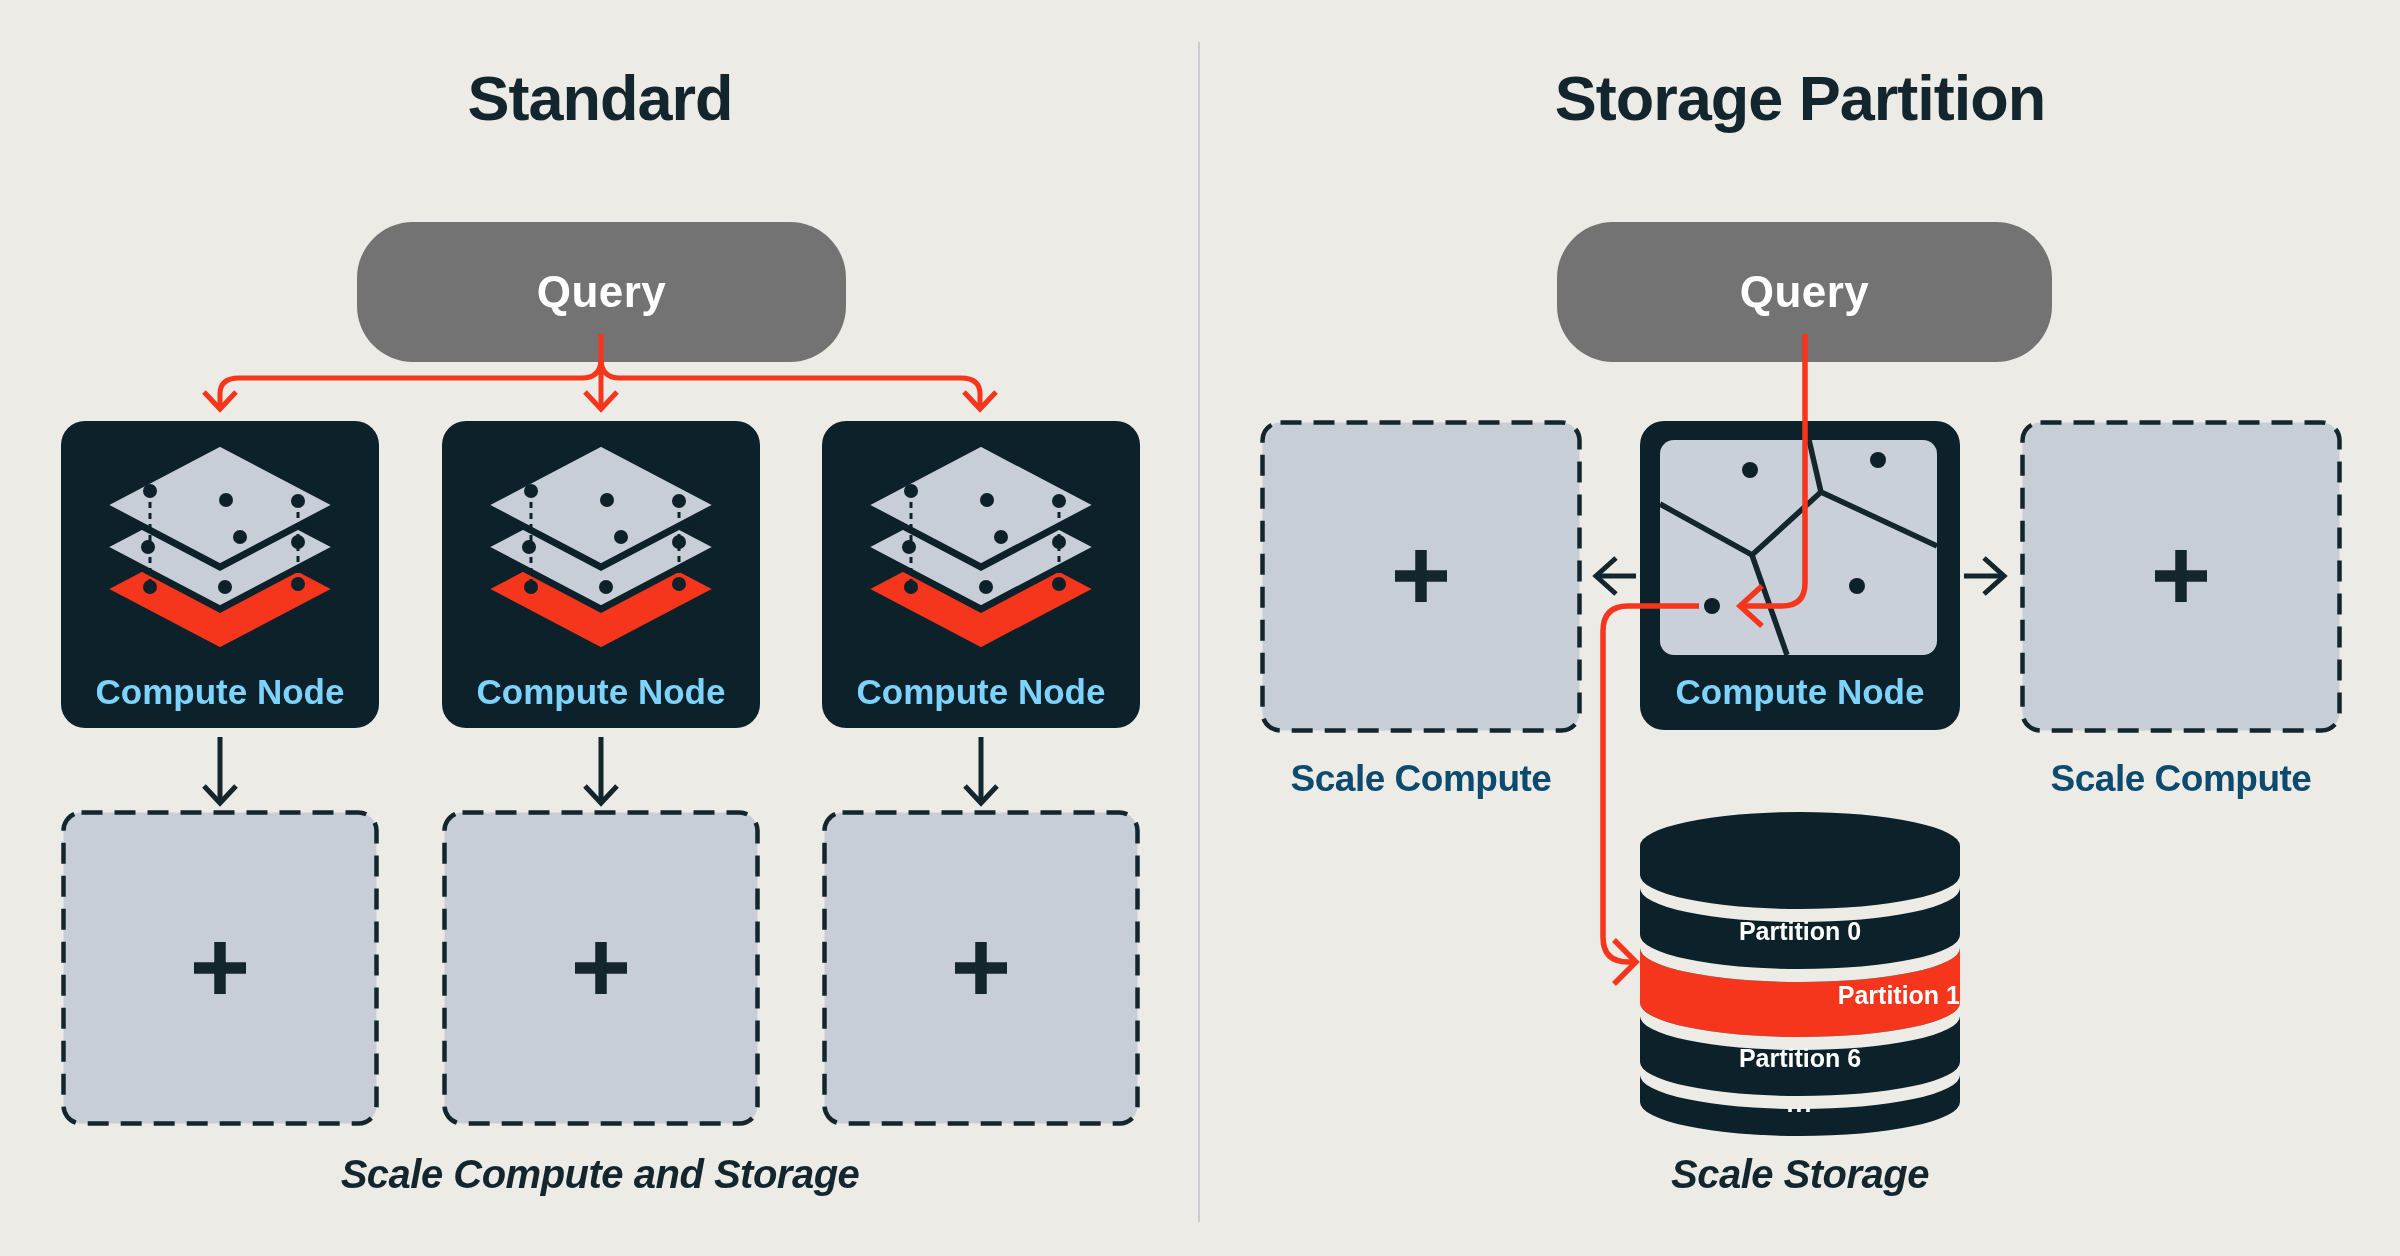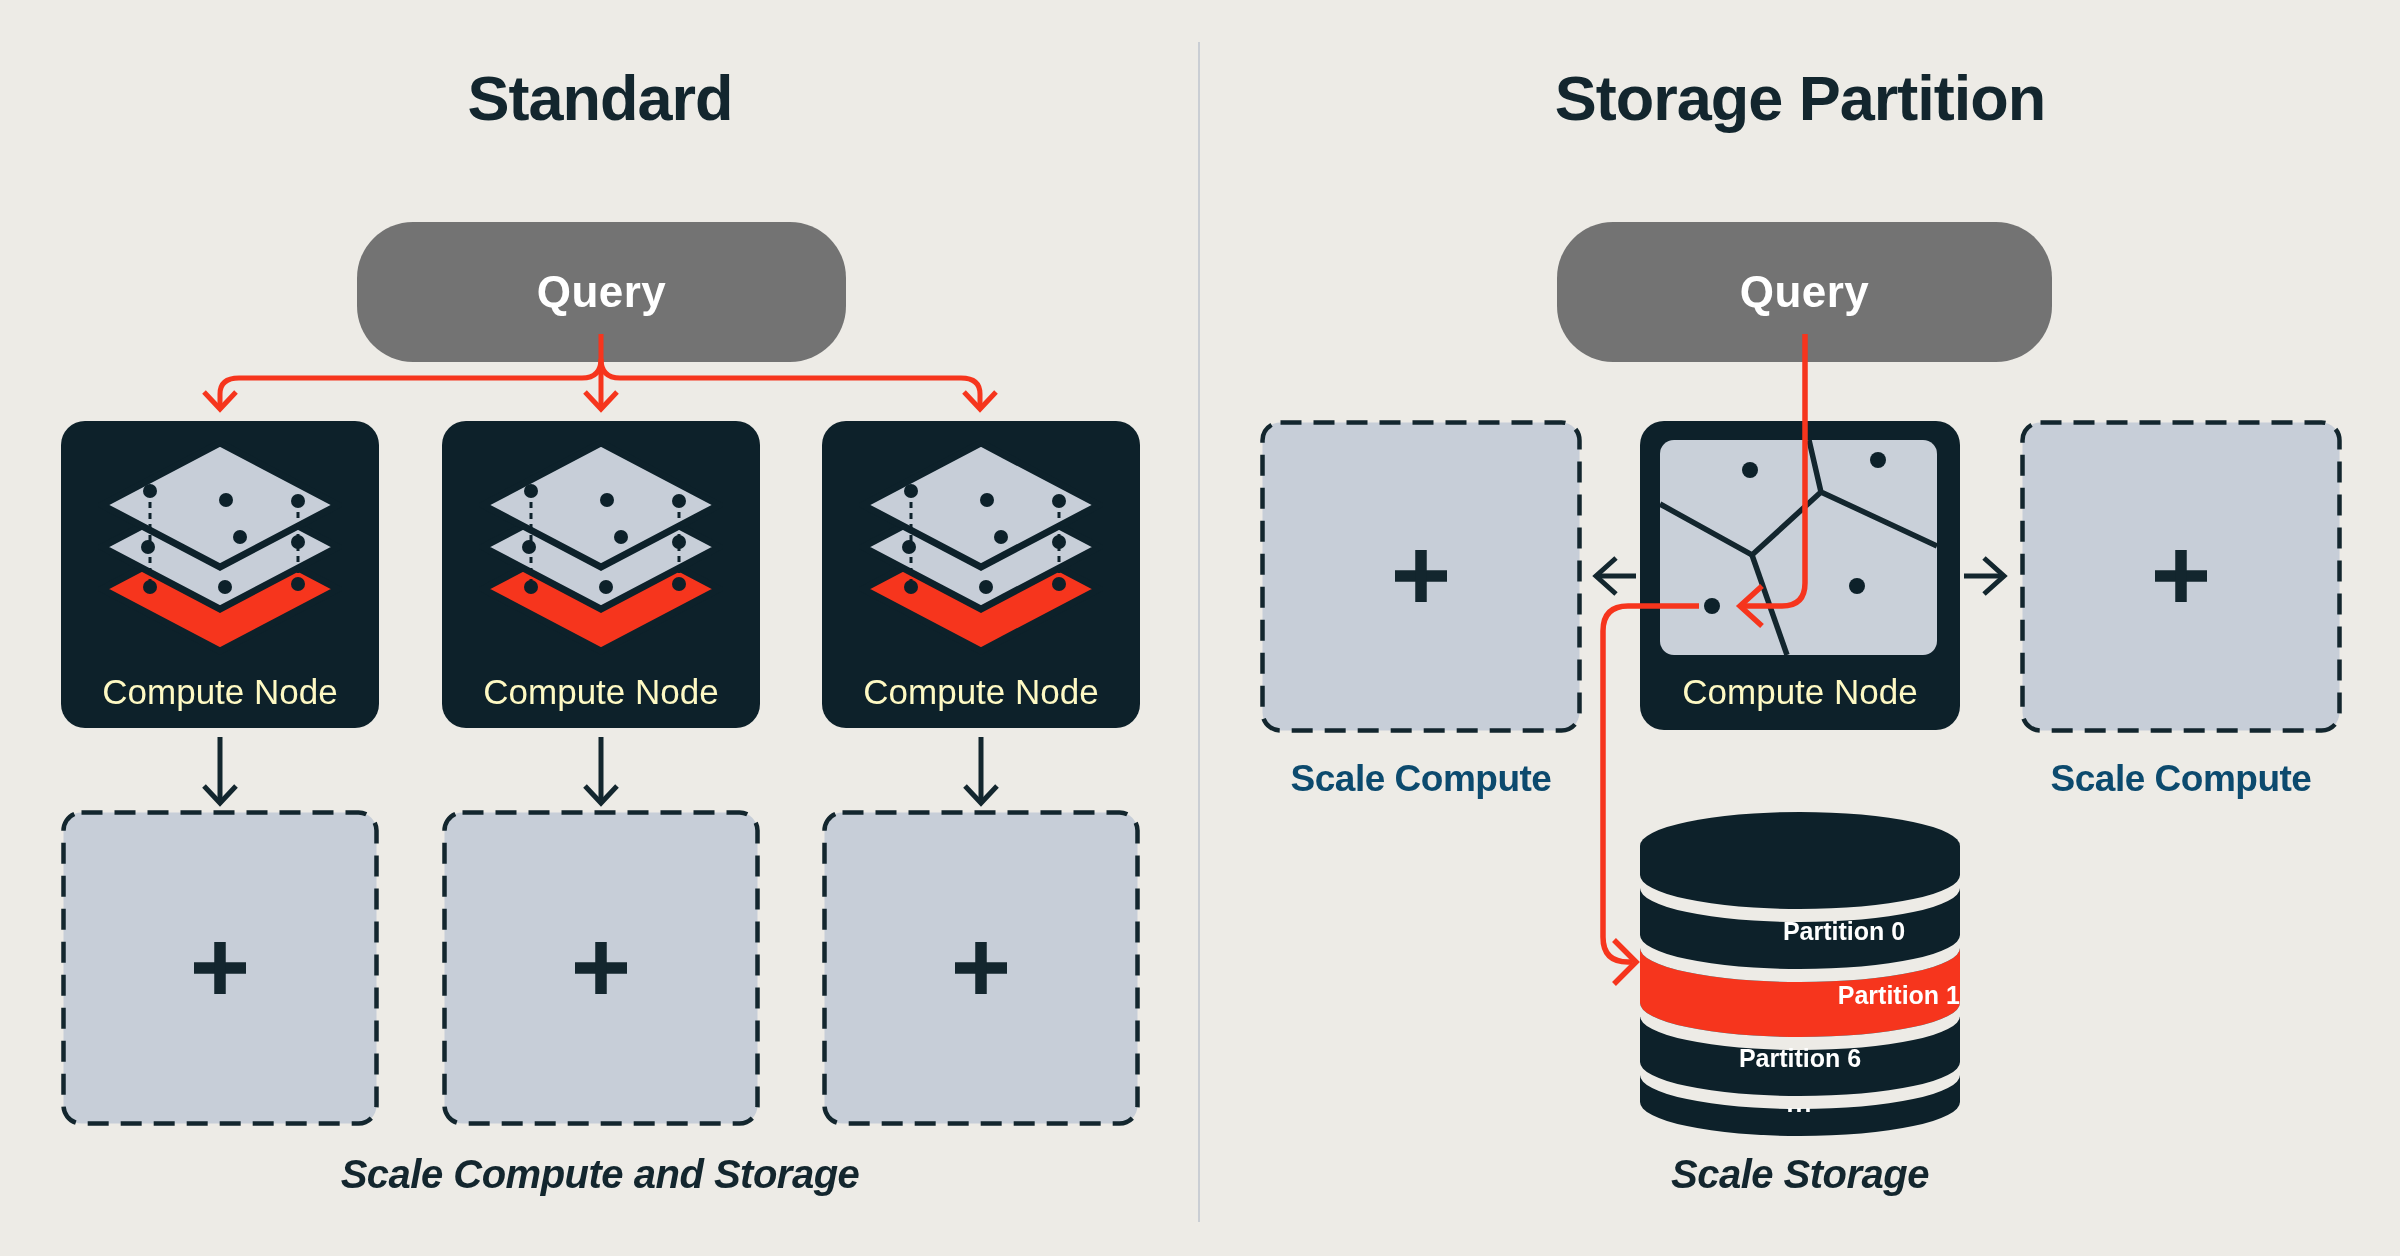--- a/index.html
+++ b/index.html
@@ -16,21 +16,21 @@
   .query-pill{
     width:489px;height:140px;border-radius:56px;background:#737373;
     display:flex;align-items:center;justify-content:center;
   }
   .query-label{color:#FFFFFF;font-size:44px;font-weight:700;letter-spacing:.5px;}
   .compute-box{
     width:318px;height:307px;border-radius:24px;background:#0D212A;
   }
   .compute-label{
     position:absolute;left:0;right:0;top:251px;text-align:center;
-    color:#fef9c3;font-size:35px;font-weight:400;
+    color:#7dd3fc;font-size:35px;font-weight:700;
   }
   .caption{
     font-size:40px;font-weight:700;color:#13262E;text-align:center;letter-spacing:-0.5px;font-style:italic;
   }
   .scale-label{
     font-size:37px;font-weight:700;color:#0c4a6e;text-align:center;letter-spacing:-0.5px;
   }
   .partition-label{
     position:absolute;left:1640px;width:320px;text-align:center;
     color:#FFFFFF;font-size:25px;font-weight:700;line-height:26px;z-index:6;
@@ -204,21 +204,21 @@
     <path d="M0,136 A160 34 0 0 0 320,136 L320,191 A160 34 0 0 1 0,191 Z" fill="#F6351D"></path>
     <g fill="#EDEBE6">
       <path d="M0,63  A160 34 0 0 0 320,63  L320,76  A160 34 0 0 1 0,76  Z"></path>
       <path d="M0,123 A160 34 0 0 0 320,123 L320,136 A160 34 0 0 1 0,136 Z"></path>
       <path d="M0,191 A160 34 0 0 0 320,191 L320,204 A160 34 0 0 1 0,204 Z"></path>
       <path d="M0,250 A160 34 0 0 0 320,250 L320,263 A160 34 0 0 1 0,263 Z"></path>
     </g>
   </svg>
 </div>
 
-<div class="partition-label" style="top:918px;margin-left:44px;">Partition 0</div>
+<div class="partition-label" style="top:918px;">Partition 0</div>
 <div class="partition-label" style="top:982px;text-align:right;">Partition 1</div>
 <div class="partition-label" style="top:1045px;">Partition 6</div>
 <div class="partition-label" style="top:1090px;letter-spacing:2px;">...</div>
 
 <div class="abs caption" style="left:1500px;top:1152px;width:600px;">Scale Storage</div>
 
 <svg id="overlay" width="2400" height="1256" viewBox="0 0 2400 1256">
 
   <g stroke="#F6351D" stroke-width="5" fill="none">
     <path d="M601,334 L601,407"></path>

